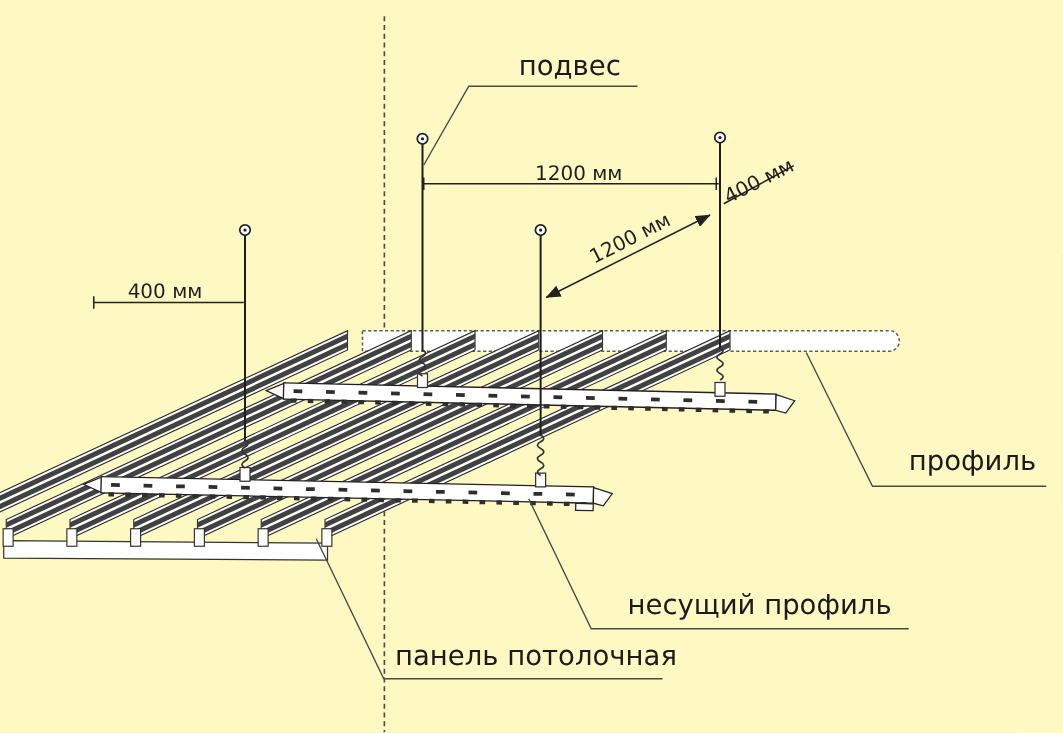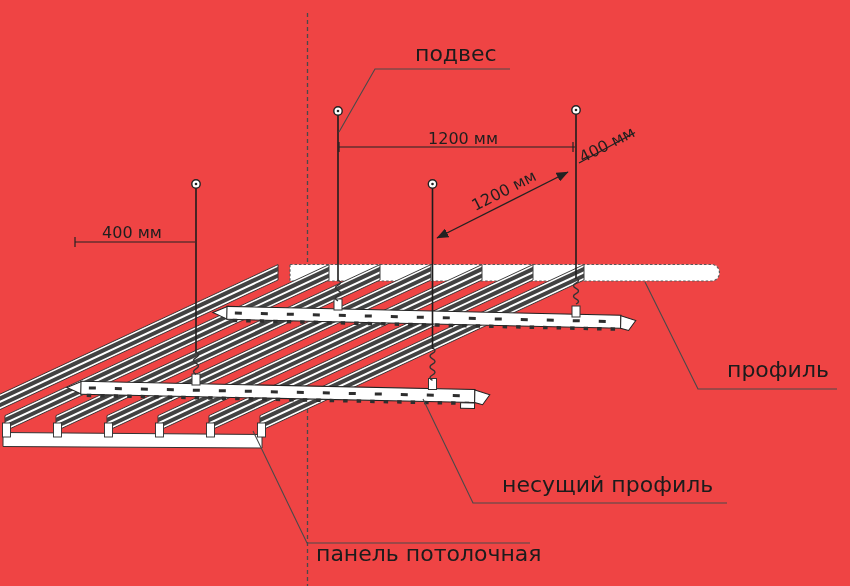--- a/index.html
+++ b/index.html
@@ -1,17 +1,17 @@
 <!DOCTYPE html>
 <html><head>
 <meta charset="utf-8">
 <style>
   html,body{margin:0;padding:0;background:#e8e8e8;}
   #stage{
-    position:relative;width:850px;height:586px;background:#ef4444;
+    position:relative;width:850px;height:586px;background:#fef9c3;
     font-family:"DejaVu Sans","Liberation Sans",sans-serif;
     overflow:hidden;margin:0 auto;
   }
   #artwork{position:absolute;left:0;top:0;}
   .lbl{
     position:absolute;color:#1c1c1c;font-size:22px;line-height:1.2;
     white-space:nowrap;user-select:none;
   }
   .dim{
     position:absolute;color:#1f1f1f;font-size:16px;line-height:1.2;
@@ -140,15 +140,15 @@
   <div class="dim rot" style="left:557px;top:135px;">400 мм</div>
 
   <div class="dim rot" style="left:454px;top:181px;">1200 мм</div>
 
   <div class="dim" style="left:82px;top:223px;">400 мм</div>
 
   <div class="lbl" style="left:727px;top:357px;">профиль</div>
 
   <div class="lbl" style="left:502px;top:472px;">несущий профиль</div>
 
-  <div class="lbl" style="left:316px;top:541px;">панель потолочная</div>
+  <div class="lbl" style="left:316px;top:513px;">панель потолочная</div>
 
 </div>
 
 </body></html>

